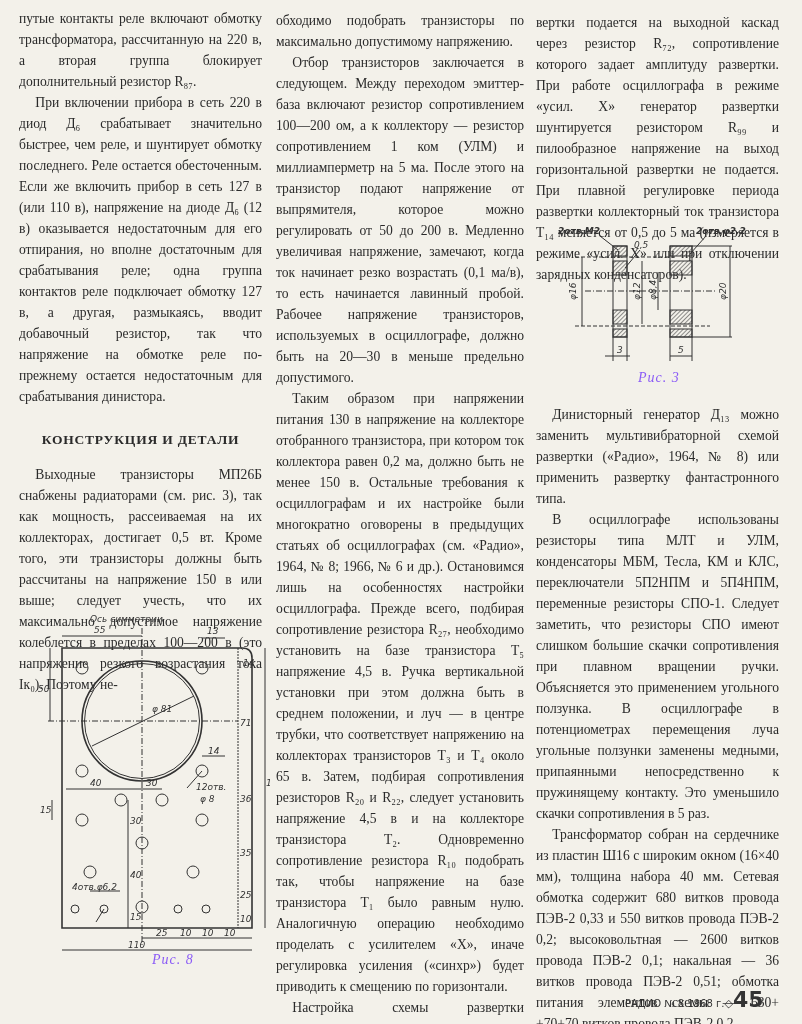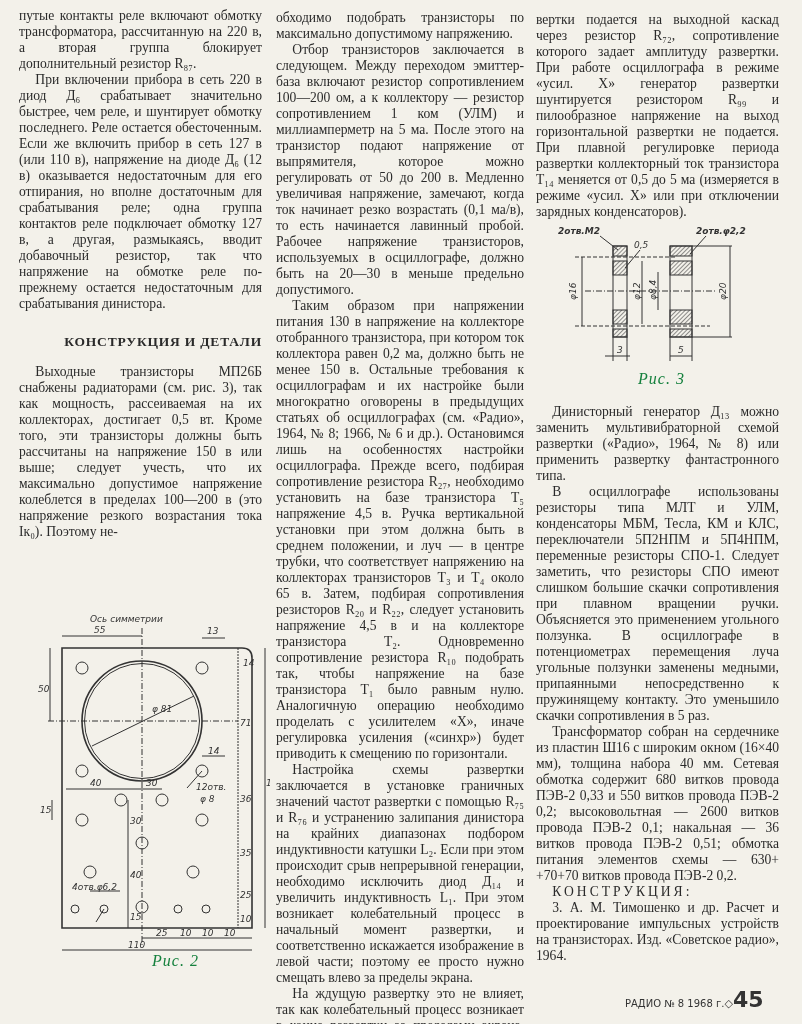--- a/index.html
+++ b/index.html
@@ -6,43 +6,43 @@
   body {
     width: 802px; height: 1024px; overflow: hidden;
     background: #f3f1ea;
     color: #2a2a2a;
     font-family: "Liberation Serif", "DejaVu Serif", serif;
     position: relative;
   }
   .col {
     position: absolute;
     font-size: 13.6px;
-    line-height: 16px;
+    line-height: 21px;
     text-align: justify;
     hyphens: manual;
   }
   .col p { margin: 0; text-indent: 1.2em; }
   .col p.noindent { text-indent: 0; }
   #col1 { left: 19px; top: 8px; width: 243px; }
   #col2 { left: 276px; top: 10px; width: 248px; }
   #col3 { left: 536px; top: 12px; width: 243px; }
   .section-title {
     font-family: "Liberation Serif", "DejaVu Serif", serif;
     font-weight: bold; letter-spacing: 0.8px;
-    text-align: right; font-size: 13.5px;
+    text-align: center; font-size: 13.5px;
     margin: 22px 0 14px 0;
   }
   .lit-title { letter-spacing: 3px; text-indent: 1.2em; }
   .fig { position: absolute; }
   #fig2 { left: 30px; top: 606px; width: 240px; height: 420px; }
   #fig3 { left: 530px; top: 206px; width: 260px; height: 190px; text-align: center; }
   .fig svg { display: block; }
   .caption {
-    position: absolute; font-style: italic; font-size: 16px;
-    letter-spacing: 1px; color: #15803d;
+    position: absolute; font-style: italic; font-size: 14px;
+    letter-spacing: 1px; color: #8b5cf6;
   }
   #fig2-caption { left: 152px; top: 952px; }
   #fig3-caption { left: 638px; top: 370px; }
   .dim { font-family: "DejaVu Sans", sans-serif; font-style: italic; font-size: 9px; fill: #333; }
   #footer {
     position: absolute; left: 625px; top: 987px;
     font-family: "DejaVu Sans", sans-serif; font-size: 10px; color: #333;
     display: flex; align-items: baseline; 
   }
   #footer .diamond { font-size: 11px; }
@@ -128,21 +128,21 @@
     <text class="dim" x="210" y="292">25</text>
     <text class="dim" x="100" y="314">15</text>
     <text class="dim" x="210" y="316">10</text>
     <text class="dim" x="126" y="330">25</text>
     <text class="dim" x="150" y="330">10</text>
     <text class="dim" x="172" y="330">10</text>
     <text class="dim" x="194" y="330">10</text>
     <text class="dim" x="98" y="342">110</text>
   </svg>
 </div>
-<div id="fig2-caption" class="caption">Рис. 2</div>
+<div id="fig2-caption" class="caption">Рис. 8</div>
 
 <div id="col2" class="col">
   <p class="noindent">обходимо подобрать транзисторы по максимально допустимому напряжению.</p>
   <p>Отбор транзисторов заключается в следующем. Между переходом эмиттер-база включают резистор сопротивлением 100—200 ом, а к коллектору — резистор сопротивлением 1 ком (УЛМ) и миллиамперметр на 5 ма. После этого на транзистор подают напряжение от выпрямителя, которое можно регулировать от 50 до 200 в. Медленно увеличивая напряжение, замечают, когда ток начинает резко возрастать (0,1 ма/в), то есть начинается лавинный пробой. Рабочее напряжение транзисторов, используемых в осциллографе, должно быть на 20—30 в меньше предельно допустимого.</p>
   <p>Таким образом при напряжении питания 130 в напряжение на коллекторе отобранного транзистора, при котором ток коллектора равен 0,2 ма, должно быть не менее 150 в. Остальные требования к осциллографам и их настройке были многократно оговорены в предыдущих статьях об осциллографах (см. «Радио», 1964, № 8; 1966, № 6 и др.). Остановимся лишь на особенностях настройки осциллографа. Прежде всего, подбирая сопротивление резистора R₂₇, необходимо установить на базе транзистора T₅ напряжение 4,5 в. Ручка вертикальной установки при этом должна быть в среднем положении, и луч — в центре трубки, что соответствует напряжению на коллекторах транзисторов T₃ и T₄ около 65 в. Затем, подбирая сопротивления резисторов R₂₀ и R₂₂, следует установить напряжение 4,5 в и на коллекторе транзистора T₂. Одновременно сопротивление резистора R₁₀ подобрать так, чтобы напряжение на базе транзистора T₁ было равным нулю. Аналогичную операцию необходимо проделать с усилителем «X», иначе регулировка усиления («синхр») будет приводить к смещению по горизонтали.</p>
   <p>Настройка схемы развертки заключается в установке граничных значений частот развертки с помощью R₇₅ и R₇₆ и устранению залипания динистора на крайних диапазонах подбором индуктивности катушки L₂. Если при этом происходит срыв непрерывной генерации, необходимо исключить диод Д₁₄ и увеличить индуктивность L₁. При этом возникает колебательный процесс в начальный момент развертки, и соответственно искажается изображение в левой части; поэтому ее просто нужно смещать влево за пределы экрана.</p>
   <p>На ждущую развертку это не влияет, так как колебательный процесс возникает в конце развертки за пределами экрана. Напряжение раз-</p>
 </div>
 
 <div id="col3" class="col">

